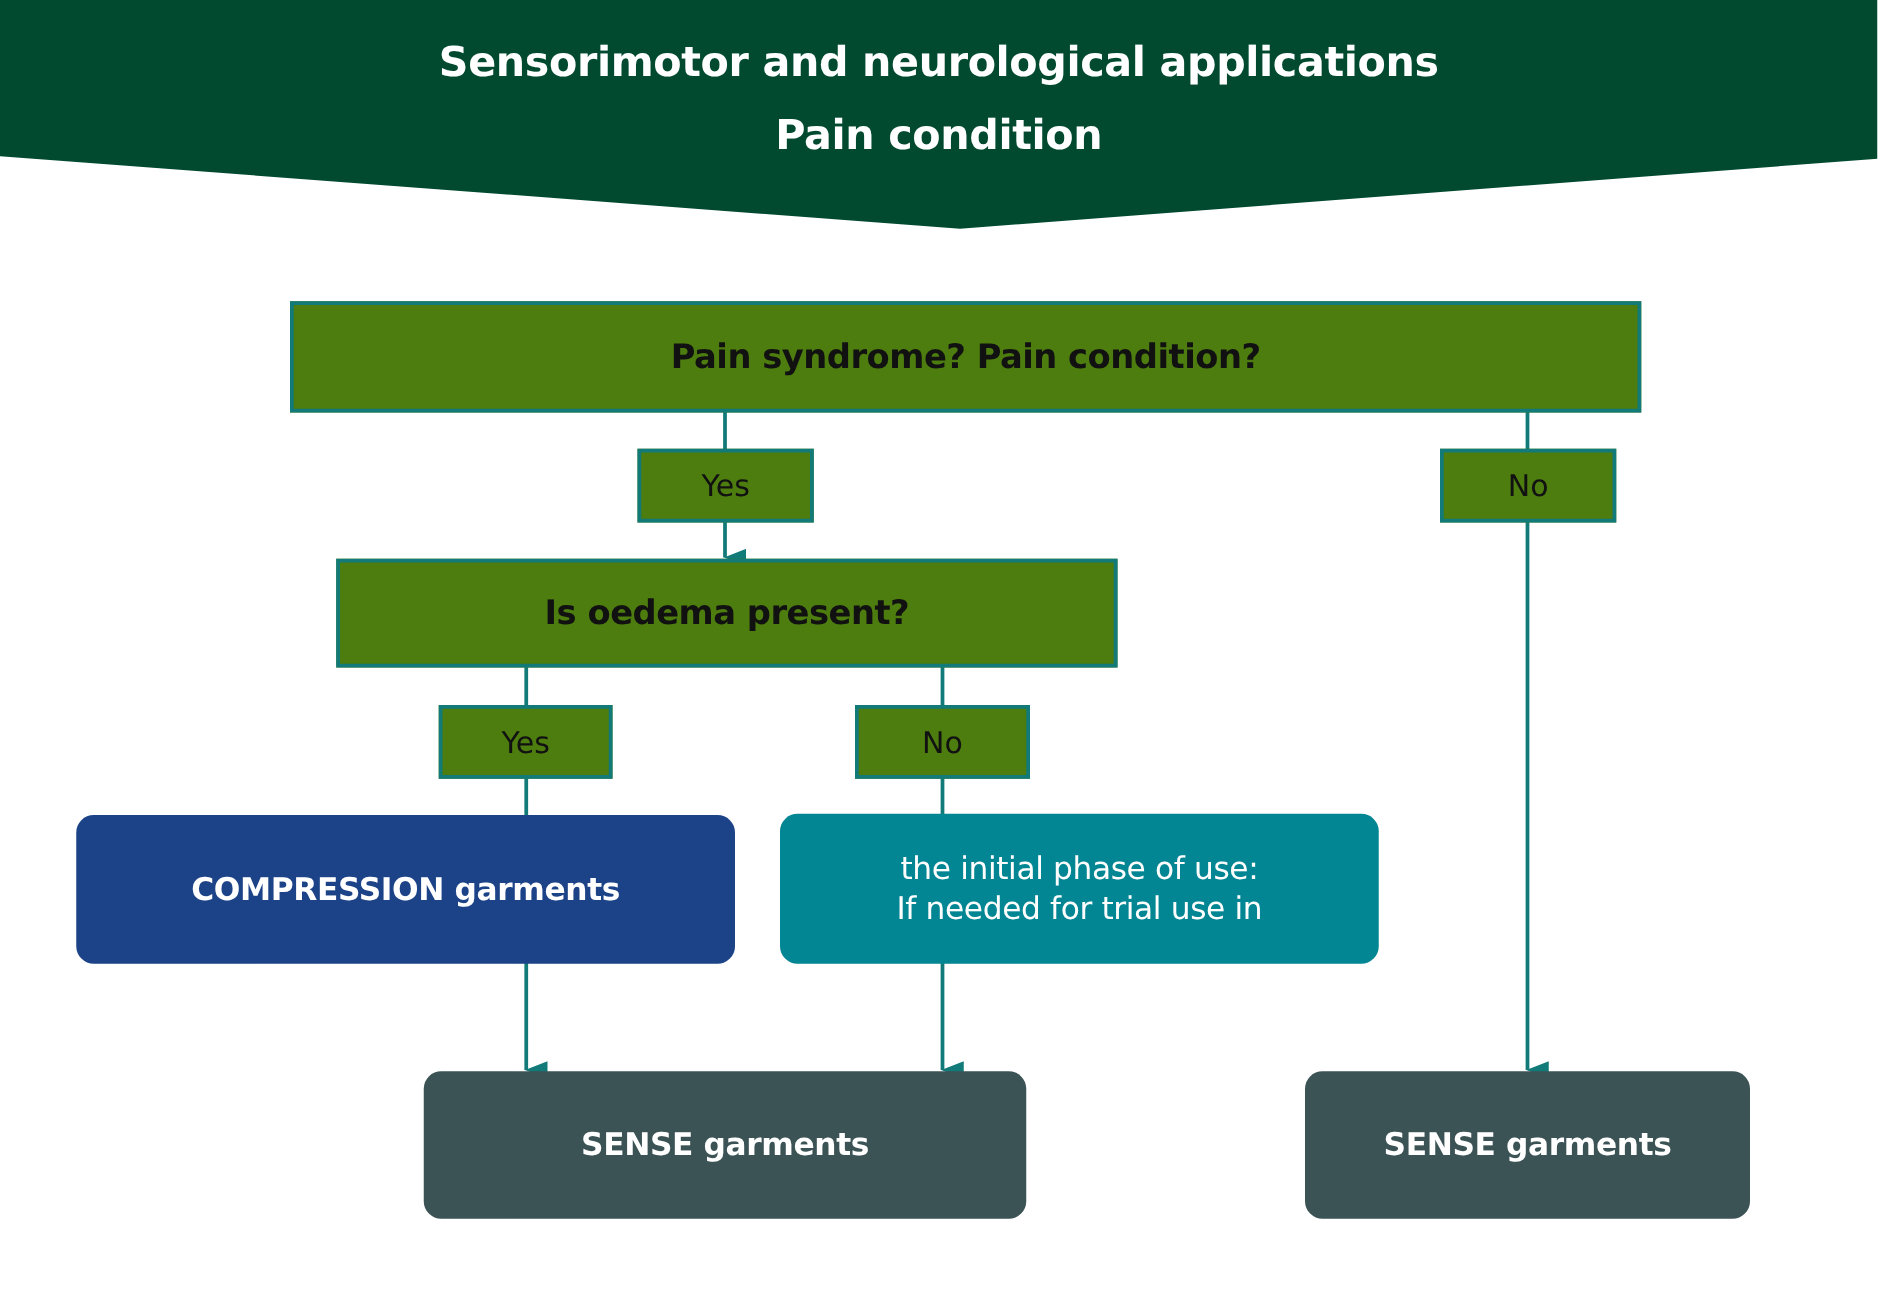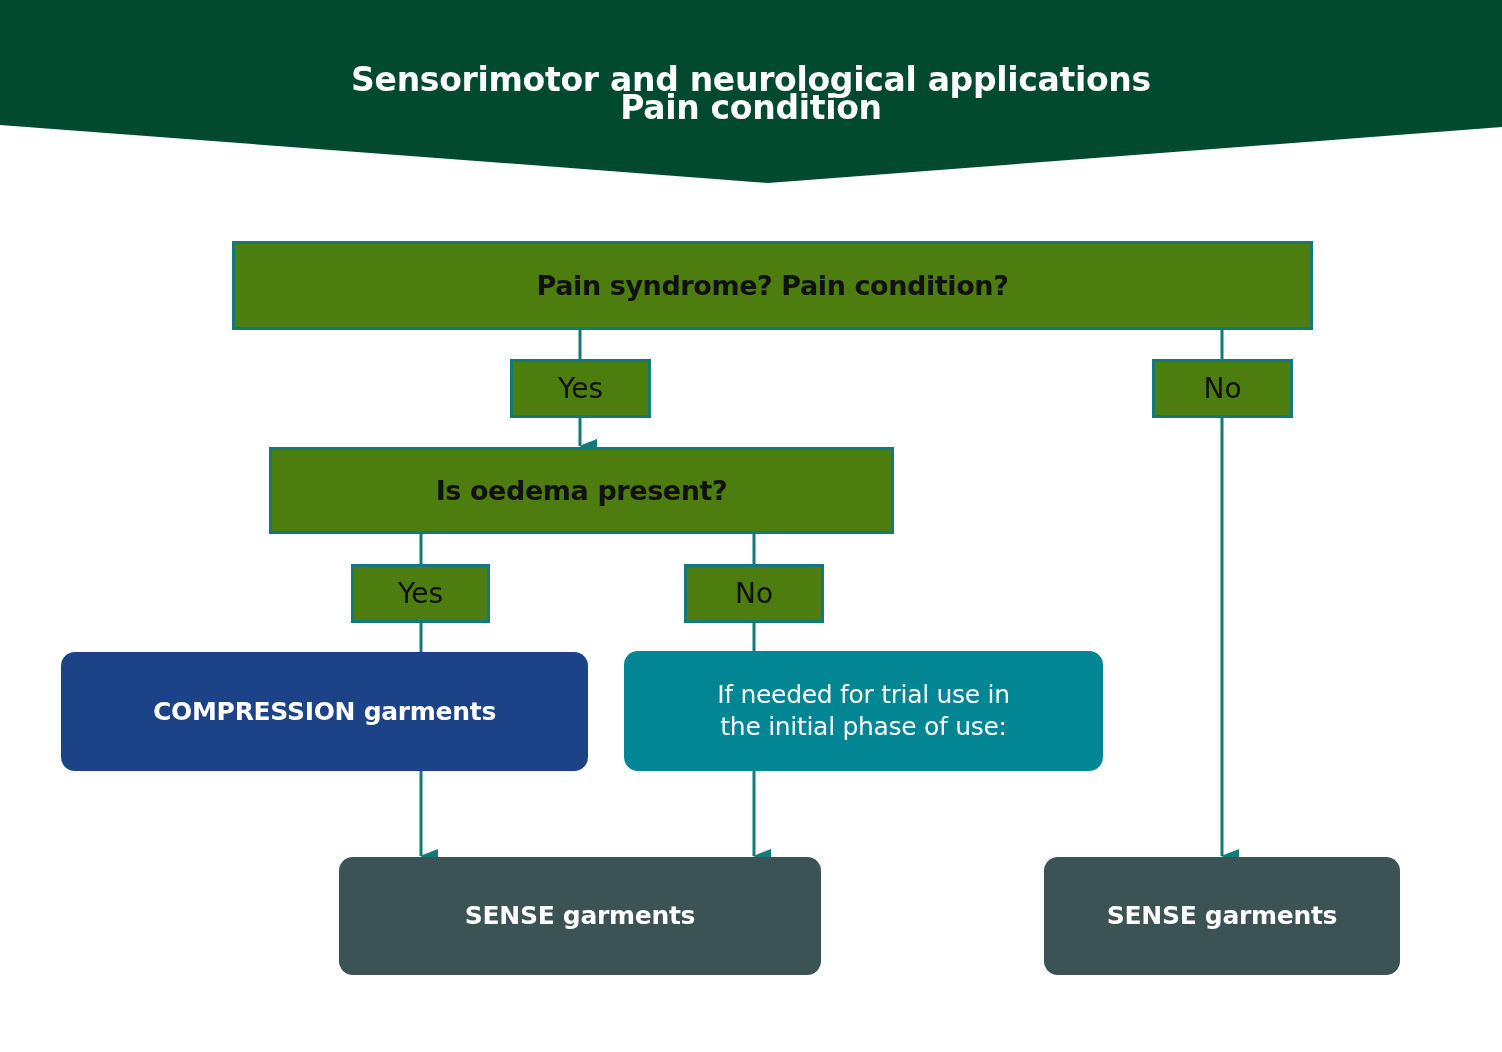--- a/index.html
+++ b/index.html
@@ -5,33 +5,33 @@
   html, body { margin:0; padding:0; }
   body { width:1502px; height:1052px; background:#ffffff; position:relative; overflow:hidden;
          font-family:"DejaVu Sans", "Liberation Sans", sans-serif; }
   #banner { position:absolute; left:0; top:0; width:1502px; height:185px; }
   .banner-title { position:absolute; left:0; width:1502px; text-align:center; color:#ffffff;
                   font-weight:bold; font-size:33px; letter-spacing:-0.3px; }
   #links { position:absolute; left:0; top:0; width:1502px; height:1052px; }
   .outline-box { position:absolute; box-sizing:border-box; border:3px solid #127a78; background:#4d7c0f;
                  display:flex; align-items:center; justify-content:center; color:#111; text-align:center; }
   .q-text { font-size:27px; font-weight:bold; letter-spacing:-0.4px; }
-  .lbl-text { font-size:28px; }
+  .lbl-text { font-size:24px; }
   .solid-box { position:absolute; box-sizing:border-box; border-radius:14px; color:#fff;
                display:flex; flex-direction:column; align-items:center; justify-content:center; text-align:center;
                font-size:25px; line-height:32px; letter-spacing:-0.3px; }
   .solid-box b { font-weight:bold; }
 </style>
 </head>
 <body>
 
 <svg id="banner" viewBox="0 0 1502 185">
   <polygon points="0,0 1502,0 1502,127 768,183 0,125" fill="#014a30"></polygon>
 </svg>
-<div class="banner-title" style="top:30px;margin-top:30px;">Sensorimotor and neurological applications</div>
+<div class="banner-title" style="top:30px;">Sensorimotor and neurological applications</div>
 <div class="banner-title" style="top:88px;">Pain condition</div>
 
 <svg id="links" viewBox="0 0 1502 1052">
   <defs>
     <marker id="arr" markerWidth="14" markerHeight="18" refX="7" refY="17" orient="auto" markerUnits="userSpaceOnUse">
       <path d="M0,0 L14,0 L7,18 Z" fill="#127a78"></path>
     </marker>
   </defs>
   <g stroke="#127a78" stroke-width="3" fill="none">
     <line x1="580" y1="328" x2="580" y2="361"></line>
@@ -69,22 +69,22 @@
 
 <div class="outline-box" style="left:684px; top:564px; width:140px; height:59px;">
   <span class="lbl-text">No</span>
 </div>
 
 <div class="solid-box" style="left:61px; top:652px; width:527px; height:119px; background:#1c4387;">
   <b>COMPRESSION garments</b>
 </div>
 
 <div class="solid-box" style="left:624px; top:651px; width:479px; height:120px; background:#038693;">
+  <span>the initial phase of use:</span>
   <span>If needed for trial use in</span>
-  <span>the initial phase of use:</span>
 </div>
 
 <div class="solid-box" style="left:339px; top:857px; width:482px; height:118px; background:#3c5355;">
   <b>SENSE garments</b>
 </div>
 
 <div class="solid-box" style="left:1044px; top:857px; width:356px; height:118px; background:#3c5355;">
   <b>SENSE garments</b>
 </div>
 

